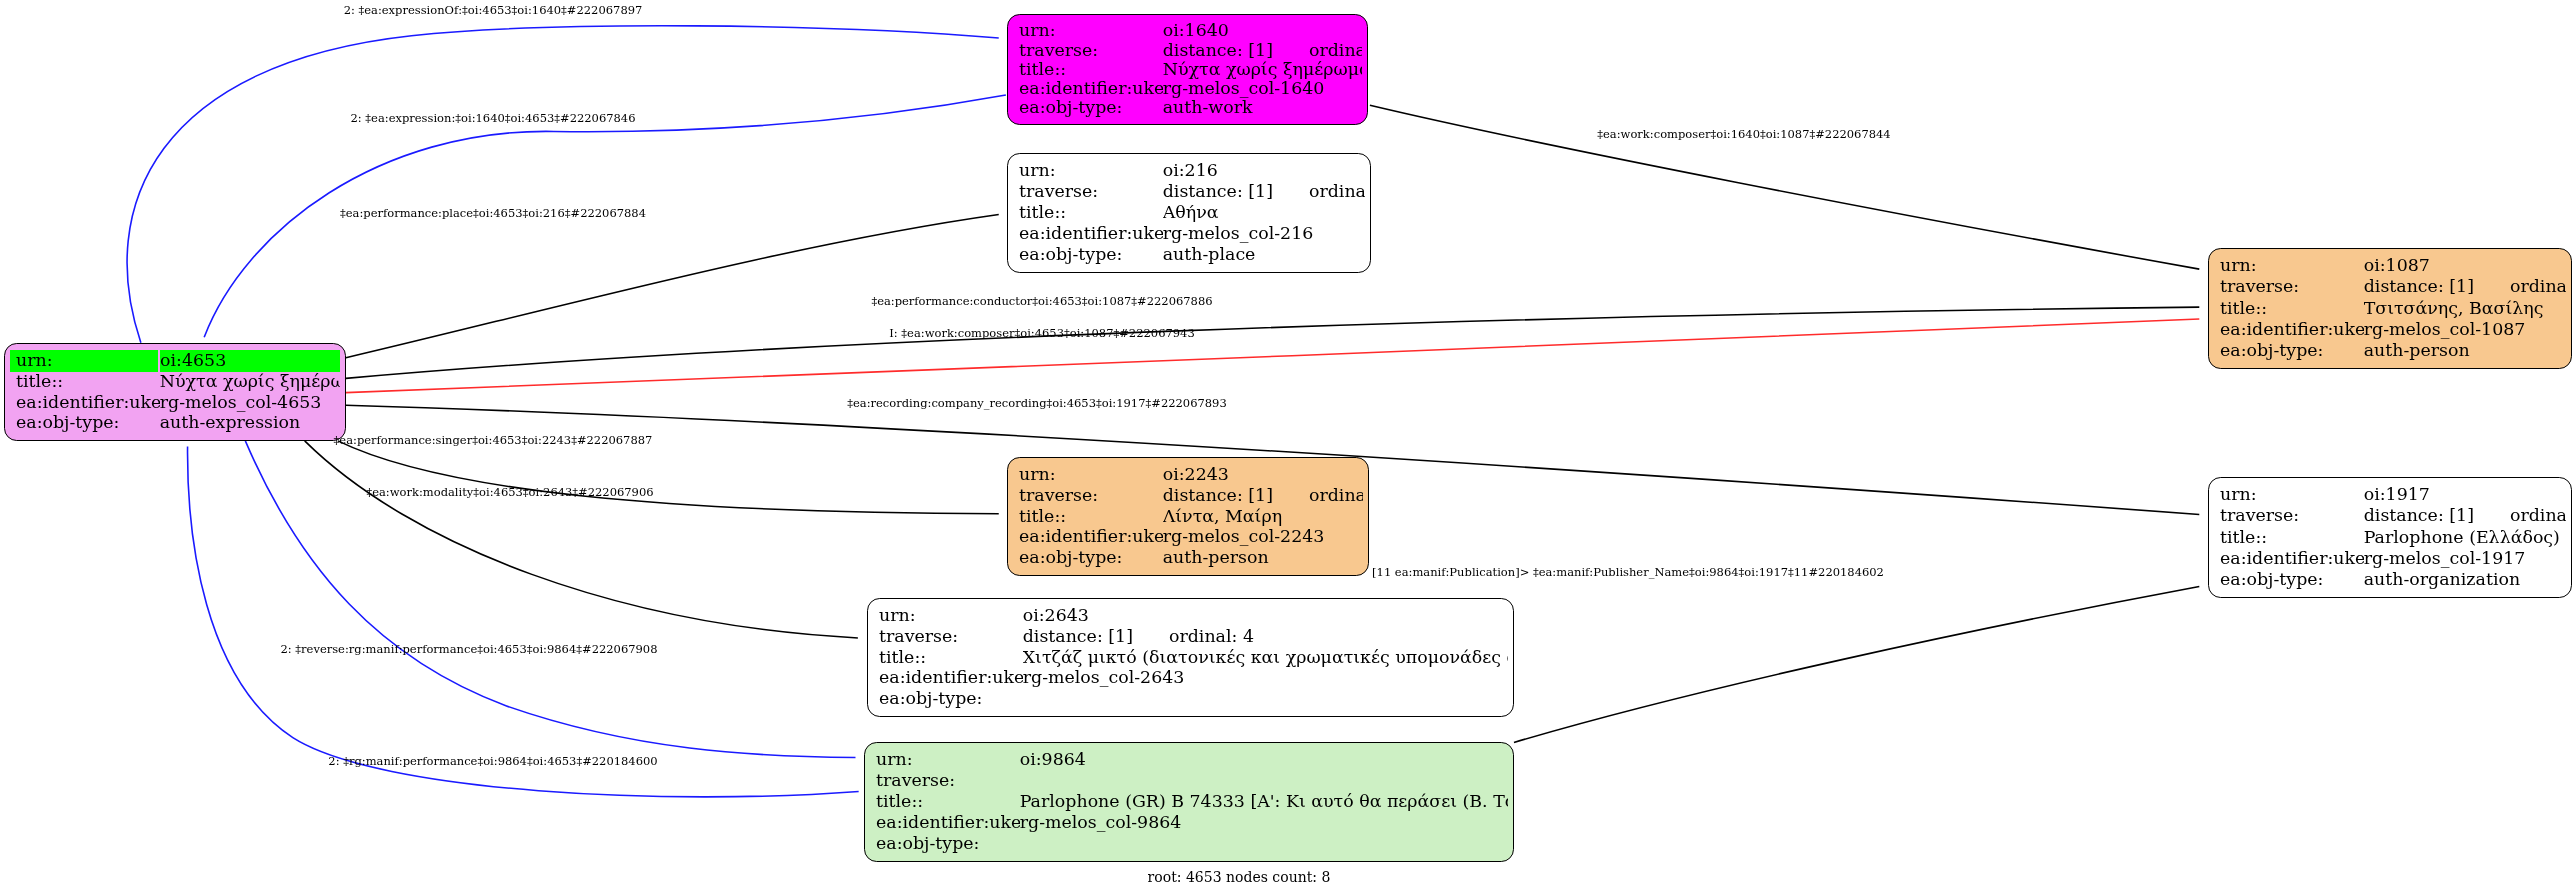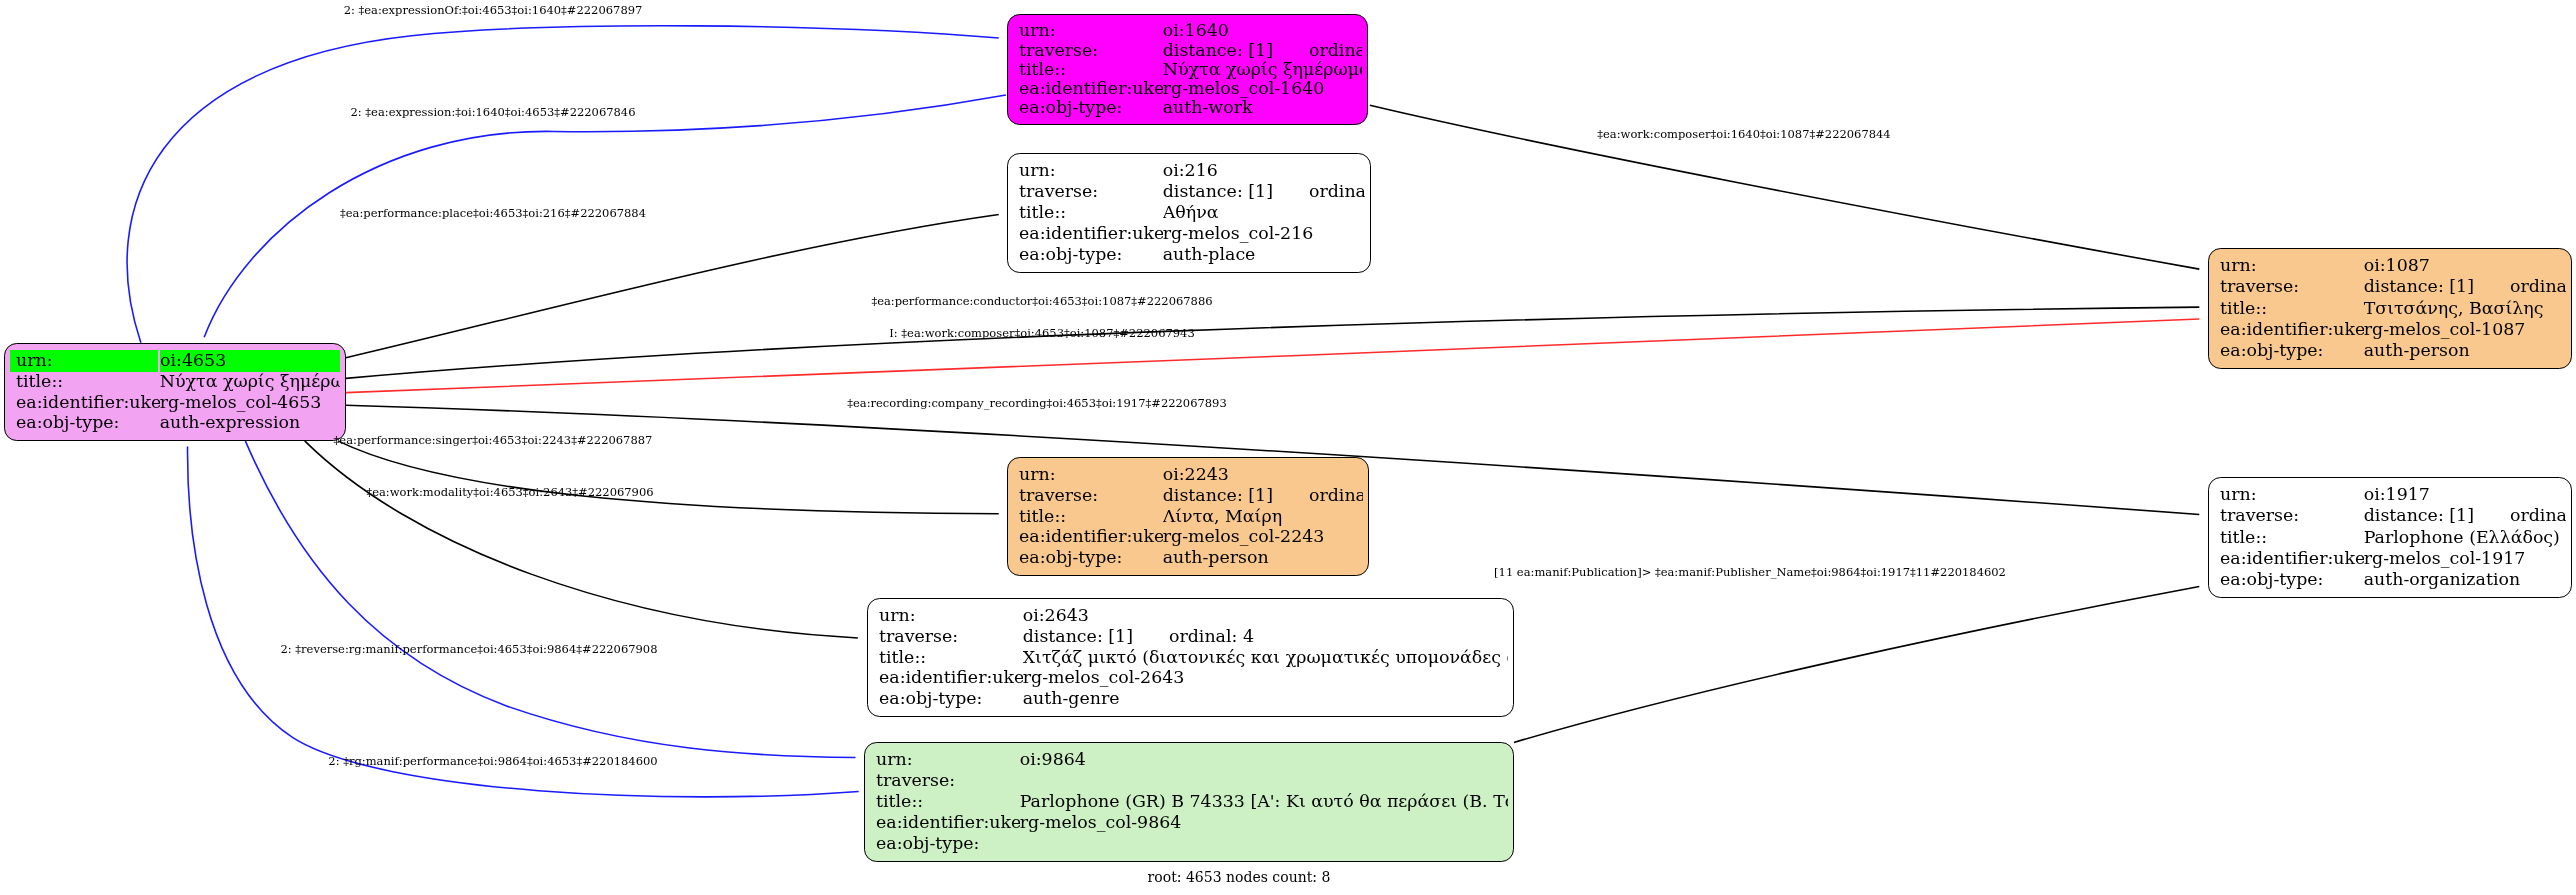--- a/index.html
+++ b/index.html
@@ -233,21 +233,20 @@
     <div class="row">
       <div class="cell lbl">title::</div>
       <div class="cell val">Χιτζάζ μικτό (διατονικές και χρωματικές υπομονάδες στη μεσ...</div>
     </div>
     <div class="row">
       <div class="cell lbl">ea:identifier:ukey</div>
       <div class="cell val">rg-melos_col-2643</div>
     </div>
     <div class="row">
       <div class="cell lbl">ea:obj-type:</div>
-      <div class="cell val">auth-genre</div>
     </div>
   </div>
 
   <div class="node green" style="left:864px;top:742px;width:650px;height:120px">
     <div class="row">
       <div class="cell lbl">urn:</div>
       <div class="cell val">oi:9864</div>
     </div>
     <div class="row">
       <div class="cell lbl">traverse:</div>
@@ -259,28 +258,28 @@
     <div class="row">
       <div class="cell lbl">ea:identifier:ukey</div>
       <div class="cell val">rg-melos_col-9864</div>
     </div>
     <div class="row">
       <div class="cell lbl">ea:obj-type:</div>
     </div>
   </div>
 
   <div class="elabel" style="left:493px;top:10.3px">2: ‡ea:expressionOf:‡oi:4653‡oi:1640‡#222067897</div>
-  <div class="elabel" style="left:493px;top:112px">2: ‡ea:expression:‡oi:1640‡oi:4653‡#222067846</div>
+  <div class="elabel" style="left:493px;top:118px">2: ‡ea:expression:‡oi:1640‡oi:4653‡#222067846</div>
   <div class="elabel" style="left:493px;top:213px">‡ea:performance:place‡oi:4653‡oi:216‡#222067884</div>
   <div class="elabel" style="left:1744px;top:134px">‡ea:work:composer‡oi:1640‡oi:1087‡#222067844</div>
   <div class="elabel" style="left:1042px;top:301px">‡ea:performance:conductor‡oi:4653‡oi:1087‡#222067886</div>
   <div class="elabel" style="left:1042px;top:333px">I: ‡ea:work:composer‡oi:4653‡oi:1087‡#222067943</div>
   <div class="elabel" style="left:1037px;top:403px">‡ea:recording:company_recording‡oi:4653‡oi:1917‡#222067893</div>
   <div class="elabel" style="left:493px;top:440px">‡ea:performance:singer‡oi:4653‡oi:2243‡#222067887</div>
   <div class="elabel" style="left:510px;top:492px">‡ea:work:modality‡oi:4653‡oi:2643‡#222067906</div>
   <div class="elabel" style="left:469px;top:649px">2: ‡reverse:rg:manif:performance‡oi:4653‡oi:9864‡#222067908</div>
   <div class="elabel" style="left:493px;top:761px">2: ‡rg:manif:performance‡oi:9864‡oi:4653‡#220184600</div>
-  <div class="elabel" style="left:1750px;top:572px">[11 ea:manif:Publication]&gt; ‡ea:manif:Publisher_Name‡oi:9864‡oi:1917‡11#220184602</div>
+  <div class="elabel" style="left:1628px;top:572px">[11 ea:manif:Publication]&gt; ‡ea:manif:Publisher_Name‡oi:9864‡oi:1917‡11#220184602</div>
 
   <div class="rootlabel" style="left:1239px;top:877px">root: 4653 nodes count: 8</div>
 
 </div>
 
 
 </body></html>

